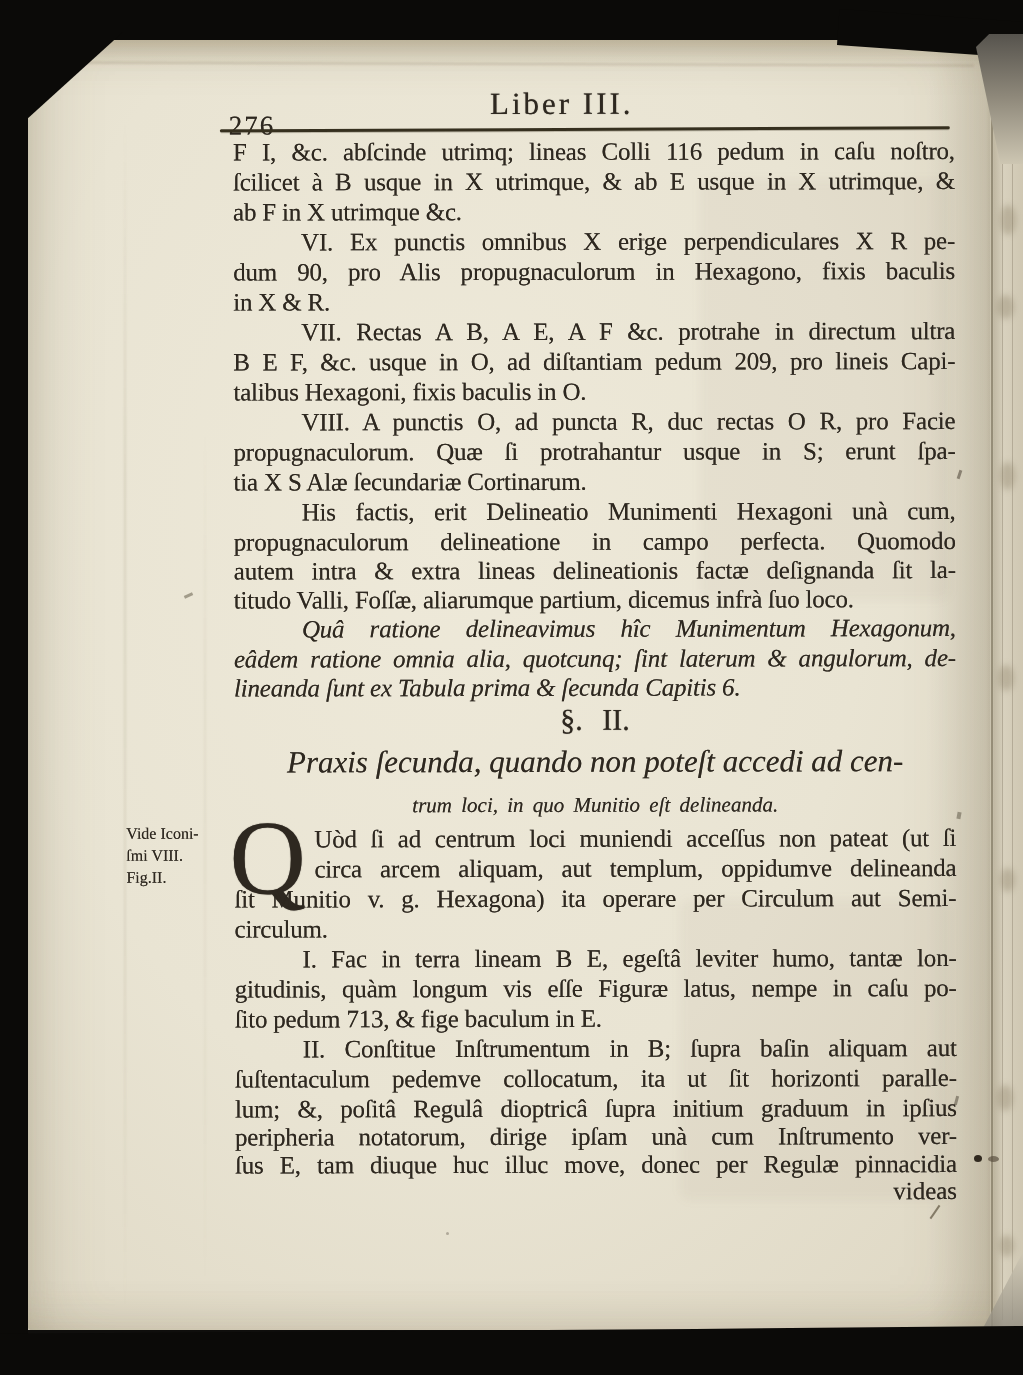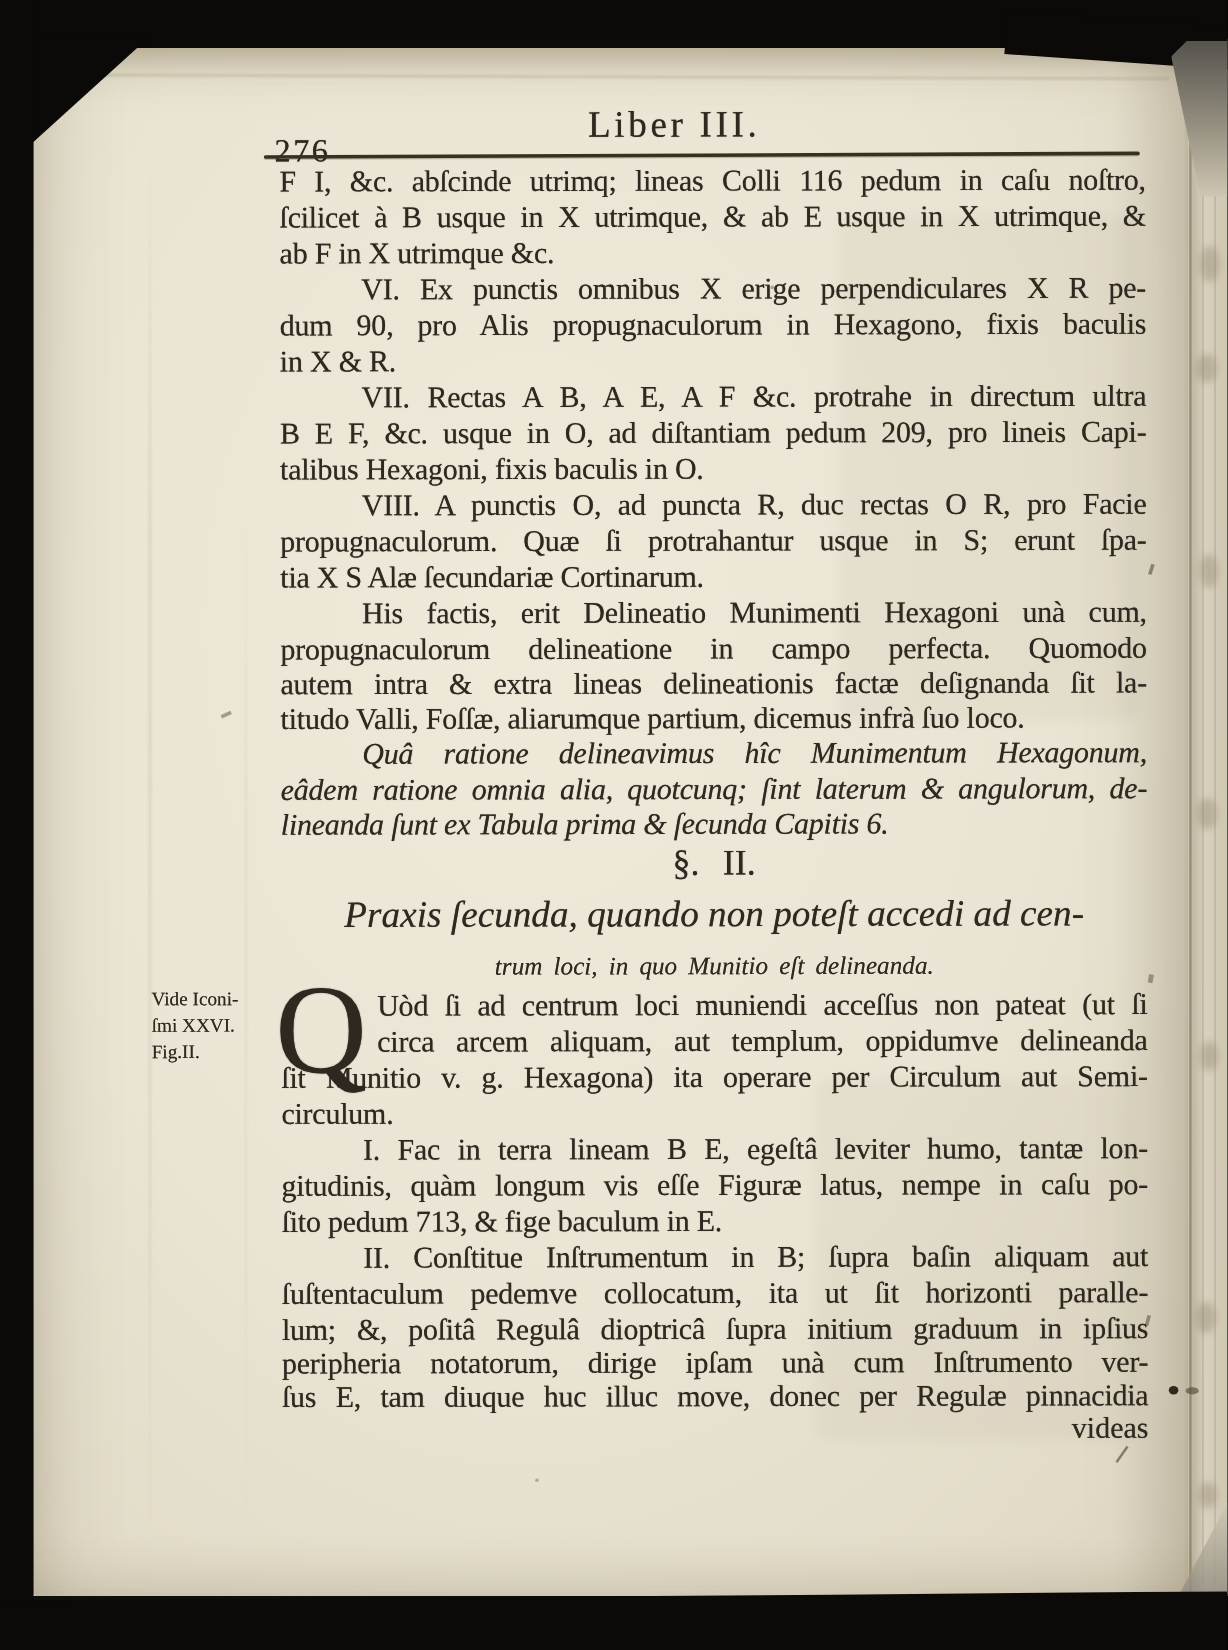--- a/index.html
+++ b/index.html
@@ -124,21 +124,21 @@
     <div class="line last" style="top:585px;">titudo Valli, Foſſæ, aliarumque partium, dicemus infrà ſuo loco.</div>
     <div class="line ind it" style="top:614px;">Quâ ratione delineavimus hîc Munimentum Hexagonum,</div>
     <div class="line it" style="top:644px;">eâdem ratione omnia alia, quotcunq; ſint laterum &amp; angulorum, de-</div>
     <div class="line last it" style="top:673px;">lineanda ſunt ex Tabula prima &amp; ſecunda Capitis 6.</div>
 
     <div class="secmark">§. II.</div>
     <div class="h1">Praxis ſecunda, quando non poteſt accedi ad cen-</div>
     <div class="h2">trum loci, in quo  Munitio  eſt delineanda.</div>
 
     <div class="mnote" style="top:823px;">Vide Iconi-</div>
-    <div class="mnote" style="top:845px;">ſmi XXVI.</div>
+    <div class="mnote" style="top:845px;">ſmi VIII.</div>
     <div class="mnote" style="top:867px;">Fig.II.</div>
 
     <div class="dropcap">Q</div>
     <div class="line qline" style="top:824px;">Uòd ſi ad centrum loci muniendi acceſſus non pateat (ut ſi</div>
     <div class="line qline" style="top:854px;">circa arcem aliquam, aut templum, oppidumve delineanda</div>
     <div class="line" style="top:884px;">ſit Munitio v. g. Hexagona) ita operare per Circulum aut Semi-</div>
     <div class="line last" style="top:914px;">circulum.</div>
 
     <div class="line ind" style="top:944px;">I.  Fac in terra lineam B E, egeſtâ leviter humo, tantæ lon-</div>
     <div class="line" style="top:974px;">gitudinis, quàm longum vis eſſe Figuræ latus, nempe in caſu po-</div>

